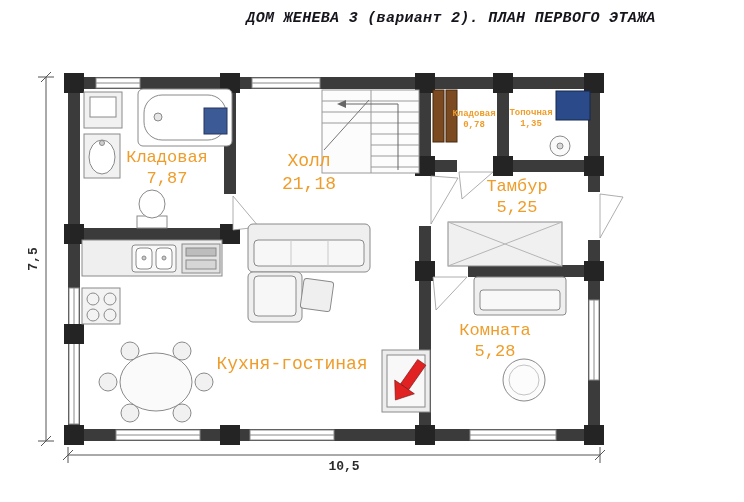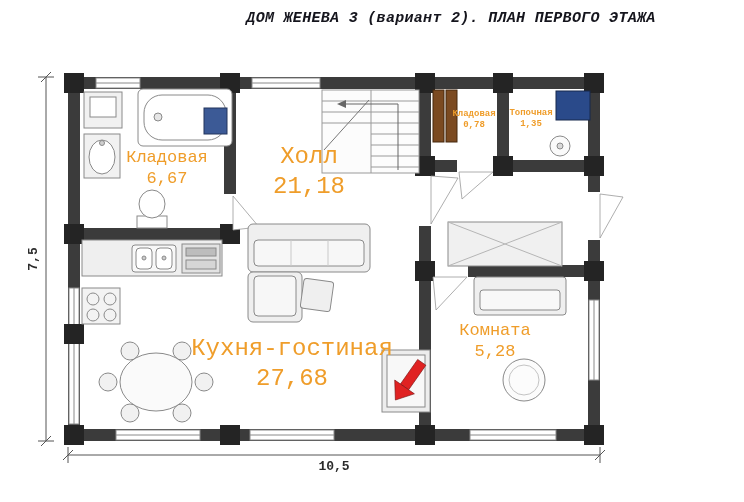--- a/index.html
+++ b/index.html
@@ -10,29 +10,29 @@
   .title {
     position:absolute; left:158px; top:10px; width:586px;
     text-align:center; font-size:15px; font-weight:bold; font-style:italic;
     color:#15151d; letter-spacing:0.3px; white-space:nowrap;
   }
   svg.plan { position:absolute; left:0; top:0; }
   .room-label {
     position:absolute; transform:translate(-50%,-50%);
     text-align:center; color:#ef9d2a; line-height:1.25; white-space:nowrap;
   }
-  .room-label.big  { font-size:24px; }
+  .room-label.big  { font-size:18px; }
   .room-label.med  { font-size:17px; }
   .room-label.small{ font-size:9px; font-weight:bold; line-height:1.2; }
   .dim {
     position:absolute; color:#2b2b2b; font-size:13px; font-weight:bold;
     white-space:nowrap;
   }
   .dim-left   { left:33px;  top:259px; transform:translate(-50%,-50%) rotate(-90deg); }
-  .dim-bottom { left:334px; top:466px; transform:translate(-50%,-50%);text-align:right; }
+  .dim-bottom { left:344px; top:466px; transform:translate(-50%,-50%);text-align:right; }
 </style>
 </head>
 <body>
 
 <div class="page">
 
   <div class="title">ДОМ ЖЕНЕВА 3 (вариант 2). ПЛАН ПЕРВОГО ЭТАЖА</div>
 
   <svg class="plan" width="744" height="502" viewBox="0 0 744 502">
 
@@ -247,42 +247,45 @@
       <line x1="68" y1="455" x2="600" y2="455"></line>
       <line x1="68" y1="447" x2="68" y2="463"></line>
       <line x1="600" y1="447" x2="600" y2="463"></line>
       <line x1="63" y1="460" x2="73" y2="450"></line>
       <line x1="595" y1="460" x2="605" y2="450"></line>
     </g>
   </svg>
 
   <div class="room-label med" style="left:167px; top:168px;">
     <div>Кладовая</div>
-    <div>6,67</div>
+    <div>7,87</div>
   </div>
 
   <div class="room-label big" style="left:309px; top:172px;">
     <div>Холл</div>
     <div>21,18</div>
   </div>
 
   <div class="room-label small" style="left:474px; top:120px;">
     <div>Кладовая</div>
     <div>0,78</div>
   </div>
 
   <div class="room-label small" style="left:531px; top:119px;">
     <div>Топочная</div>
     <div>1,35</div>
   </div>
 
+  <div class="room-label med" style="left:517px; top:197px;">
+    <div>Тамбур</div>
+    <div>5,25</div>
+  </div>
 
   <div class="room-label big" style="left:292px; top:364px;">
     <div>Кухня-гостиная</div>
-    <div>27,68</div>
   </div>
 
   <div class="room-label med" style="left:495px; top:341px;">
     <div>Комната</div>
     <div>5,28</div>
   </div>
 
   <div class="dim dim-left">7,5</div>
   <div class="dim dim-bottom">10,5</div>
 

